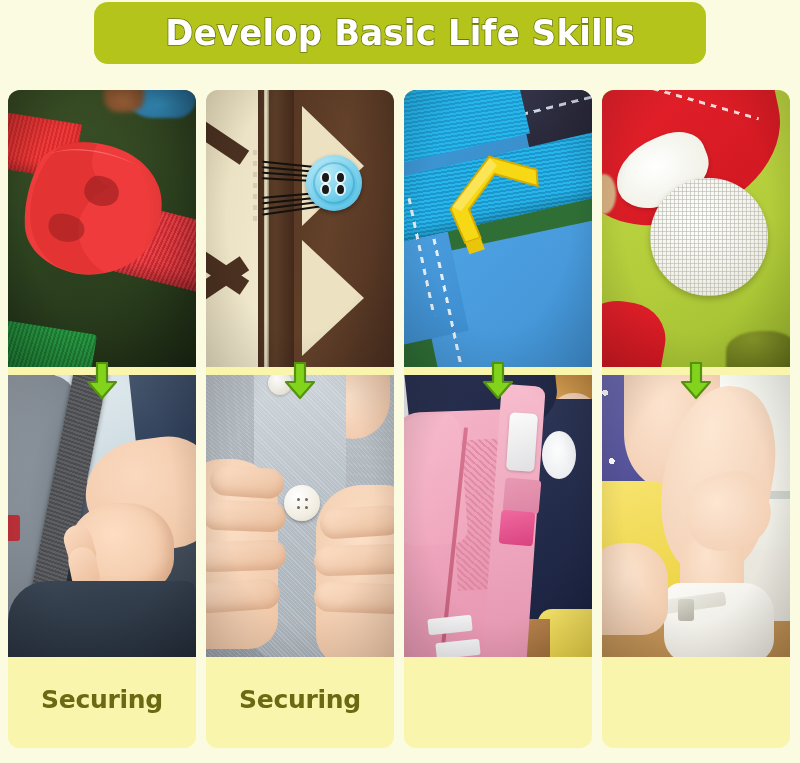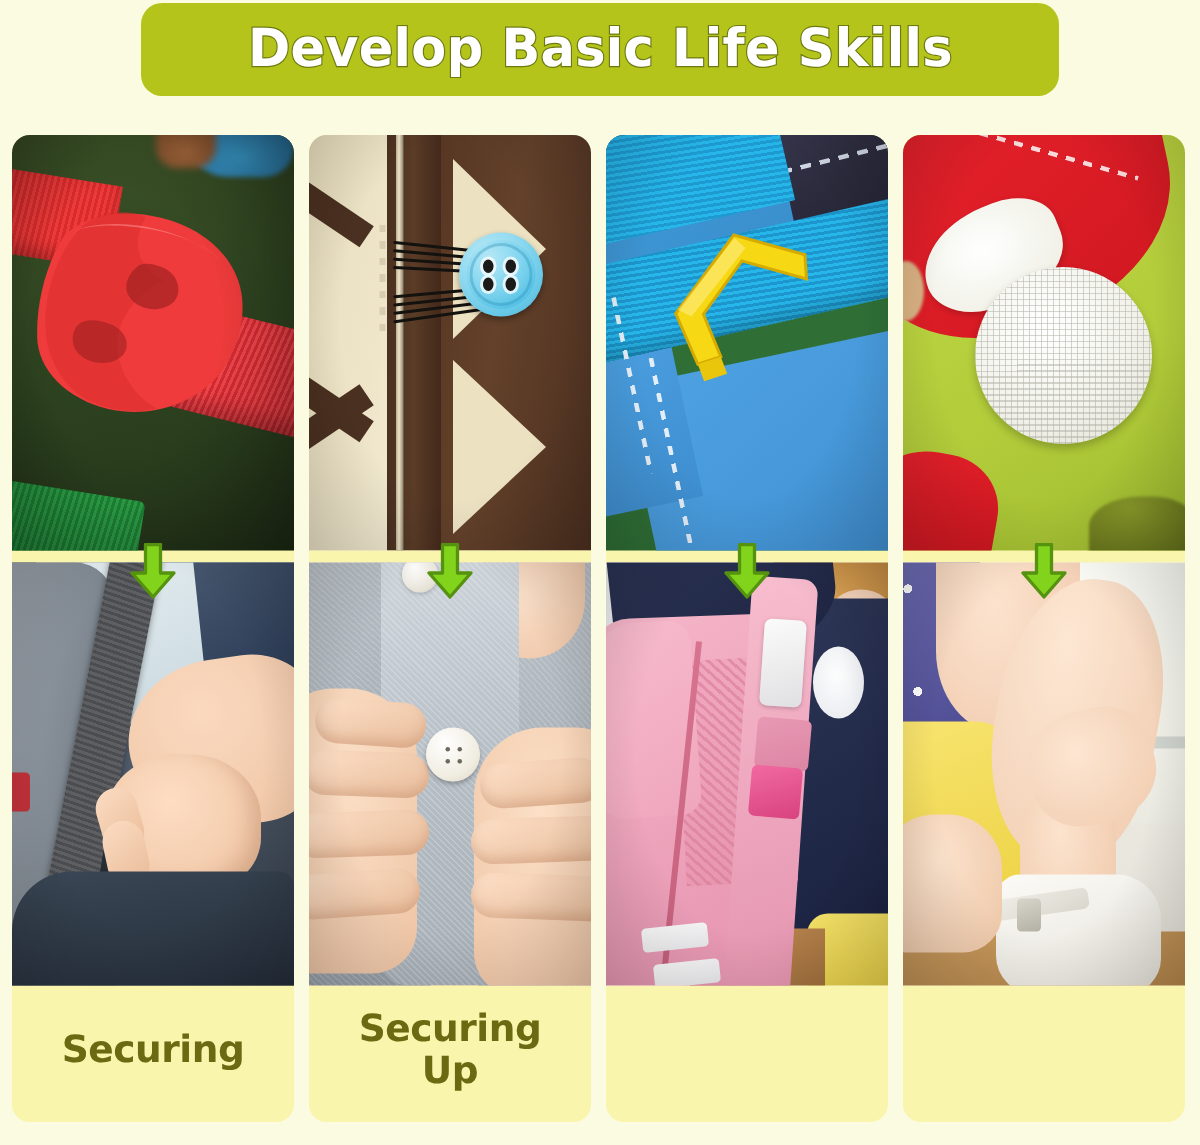--- a/index.html
+++ b/index.html
@@ -744,21 +744,20 @@
 
     <div class="arrow">
       <svg viewBox="0 0 34 38" width="34" height="38">
         <path d="M12 1 H22 V20 H31 L17 36 L3 20 H12 Z" fill="#82d31c" stroke="#55920f" stroke-width="2.2" stroke-linejoin="round"></path>
       </svg>
     </div>
 
     <div class="label">
       <div class="label-text">
         <div>Securing</div>
-        <div>Up</div>
       </div>
     </div>
   </div>
 
   <div class="card">
     <div class="photo top p3t">
       <div class="navy"></div>
       <div class="navyStitch"></div>
       <div class="feltBlueTop"></div>
       <div class="webTop"></div>

